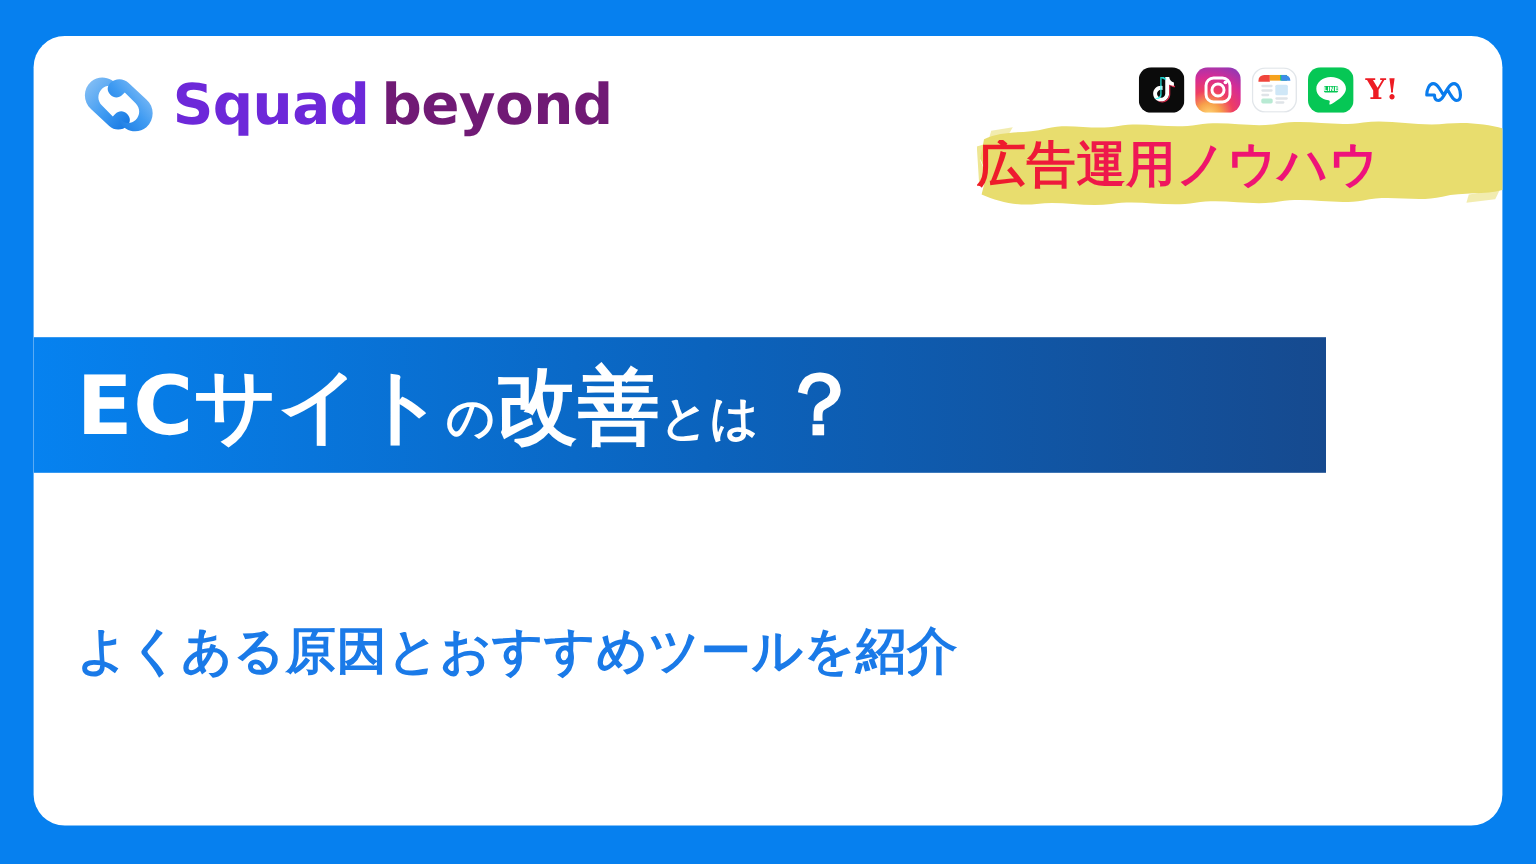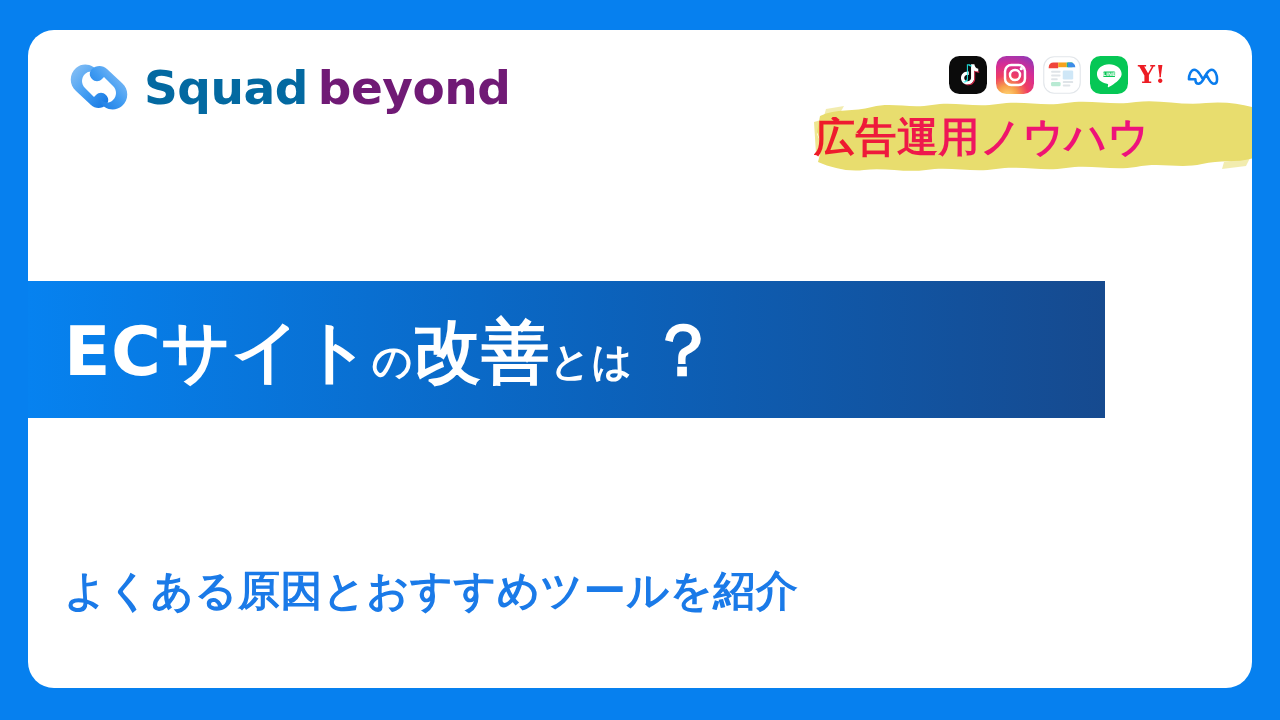--- a/index.html
+++ b/index.html
@@ -55,21 +55,21 @@
   #brand-wordmark {
     display: flex;
     align-items: baseline;
     gap: 10px;
     font-family: "DejaVu Sans", "Liberation Sans", sans-serif;
     font-size: 47px;
     font-weight: 700;
     letter-spacing: -0.5px;
     line-height: 1;
   }
-  .wm-squad { color: #0369a1; }
+  .wm-squad { color: #6d28d9; }
   .wm-beyond { color: #701a75; }
 
   
   #social-strip {
     position: absolute;
     right: 30px;
     top: 26px;
     display: flex;
     align-items: center;
     gap: 9px;
@@ -114,21 +114,21 @@
     color: transparent;
     -webkit-text-fill-color: transparent;
   }
 
   
   #title-band {
     position: absolute;
     left: 0px;
     top: 251px;
     width: 1077px;
-    height: 137px;
+    height: 113px;
     background: linear-gradient(90deg, #0682f0 0%, #0b63bd 52%, #164a8f 100%);
     display: flex;
     align-items: center;
     box-sizing: border-box;
     padding-left: 36px;
   }
   #title-text {
     display: flex;
     align-items: baseline;
     color: #ffffff;
@@ -155,21 +155,20 @@
     position: absolute;
     left: 36px;
     top: 492px;
     color: #1a7ae8;
     font-family: "DejaVu Sans", "Liberation Sans", sans-serif;
     font-size: 42px;
     font-weight: 700;
     letter-spacing: 0.5px;
     line-height: 1;
     white-space: nowrap;
-    margin-top: 48px;
   }
 </style>
 </head>
 <body>
 
 <div id="slide">
 
   <div id="card">
 
     <div id="brand">

